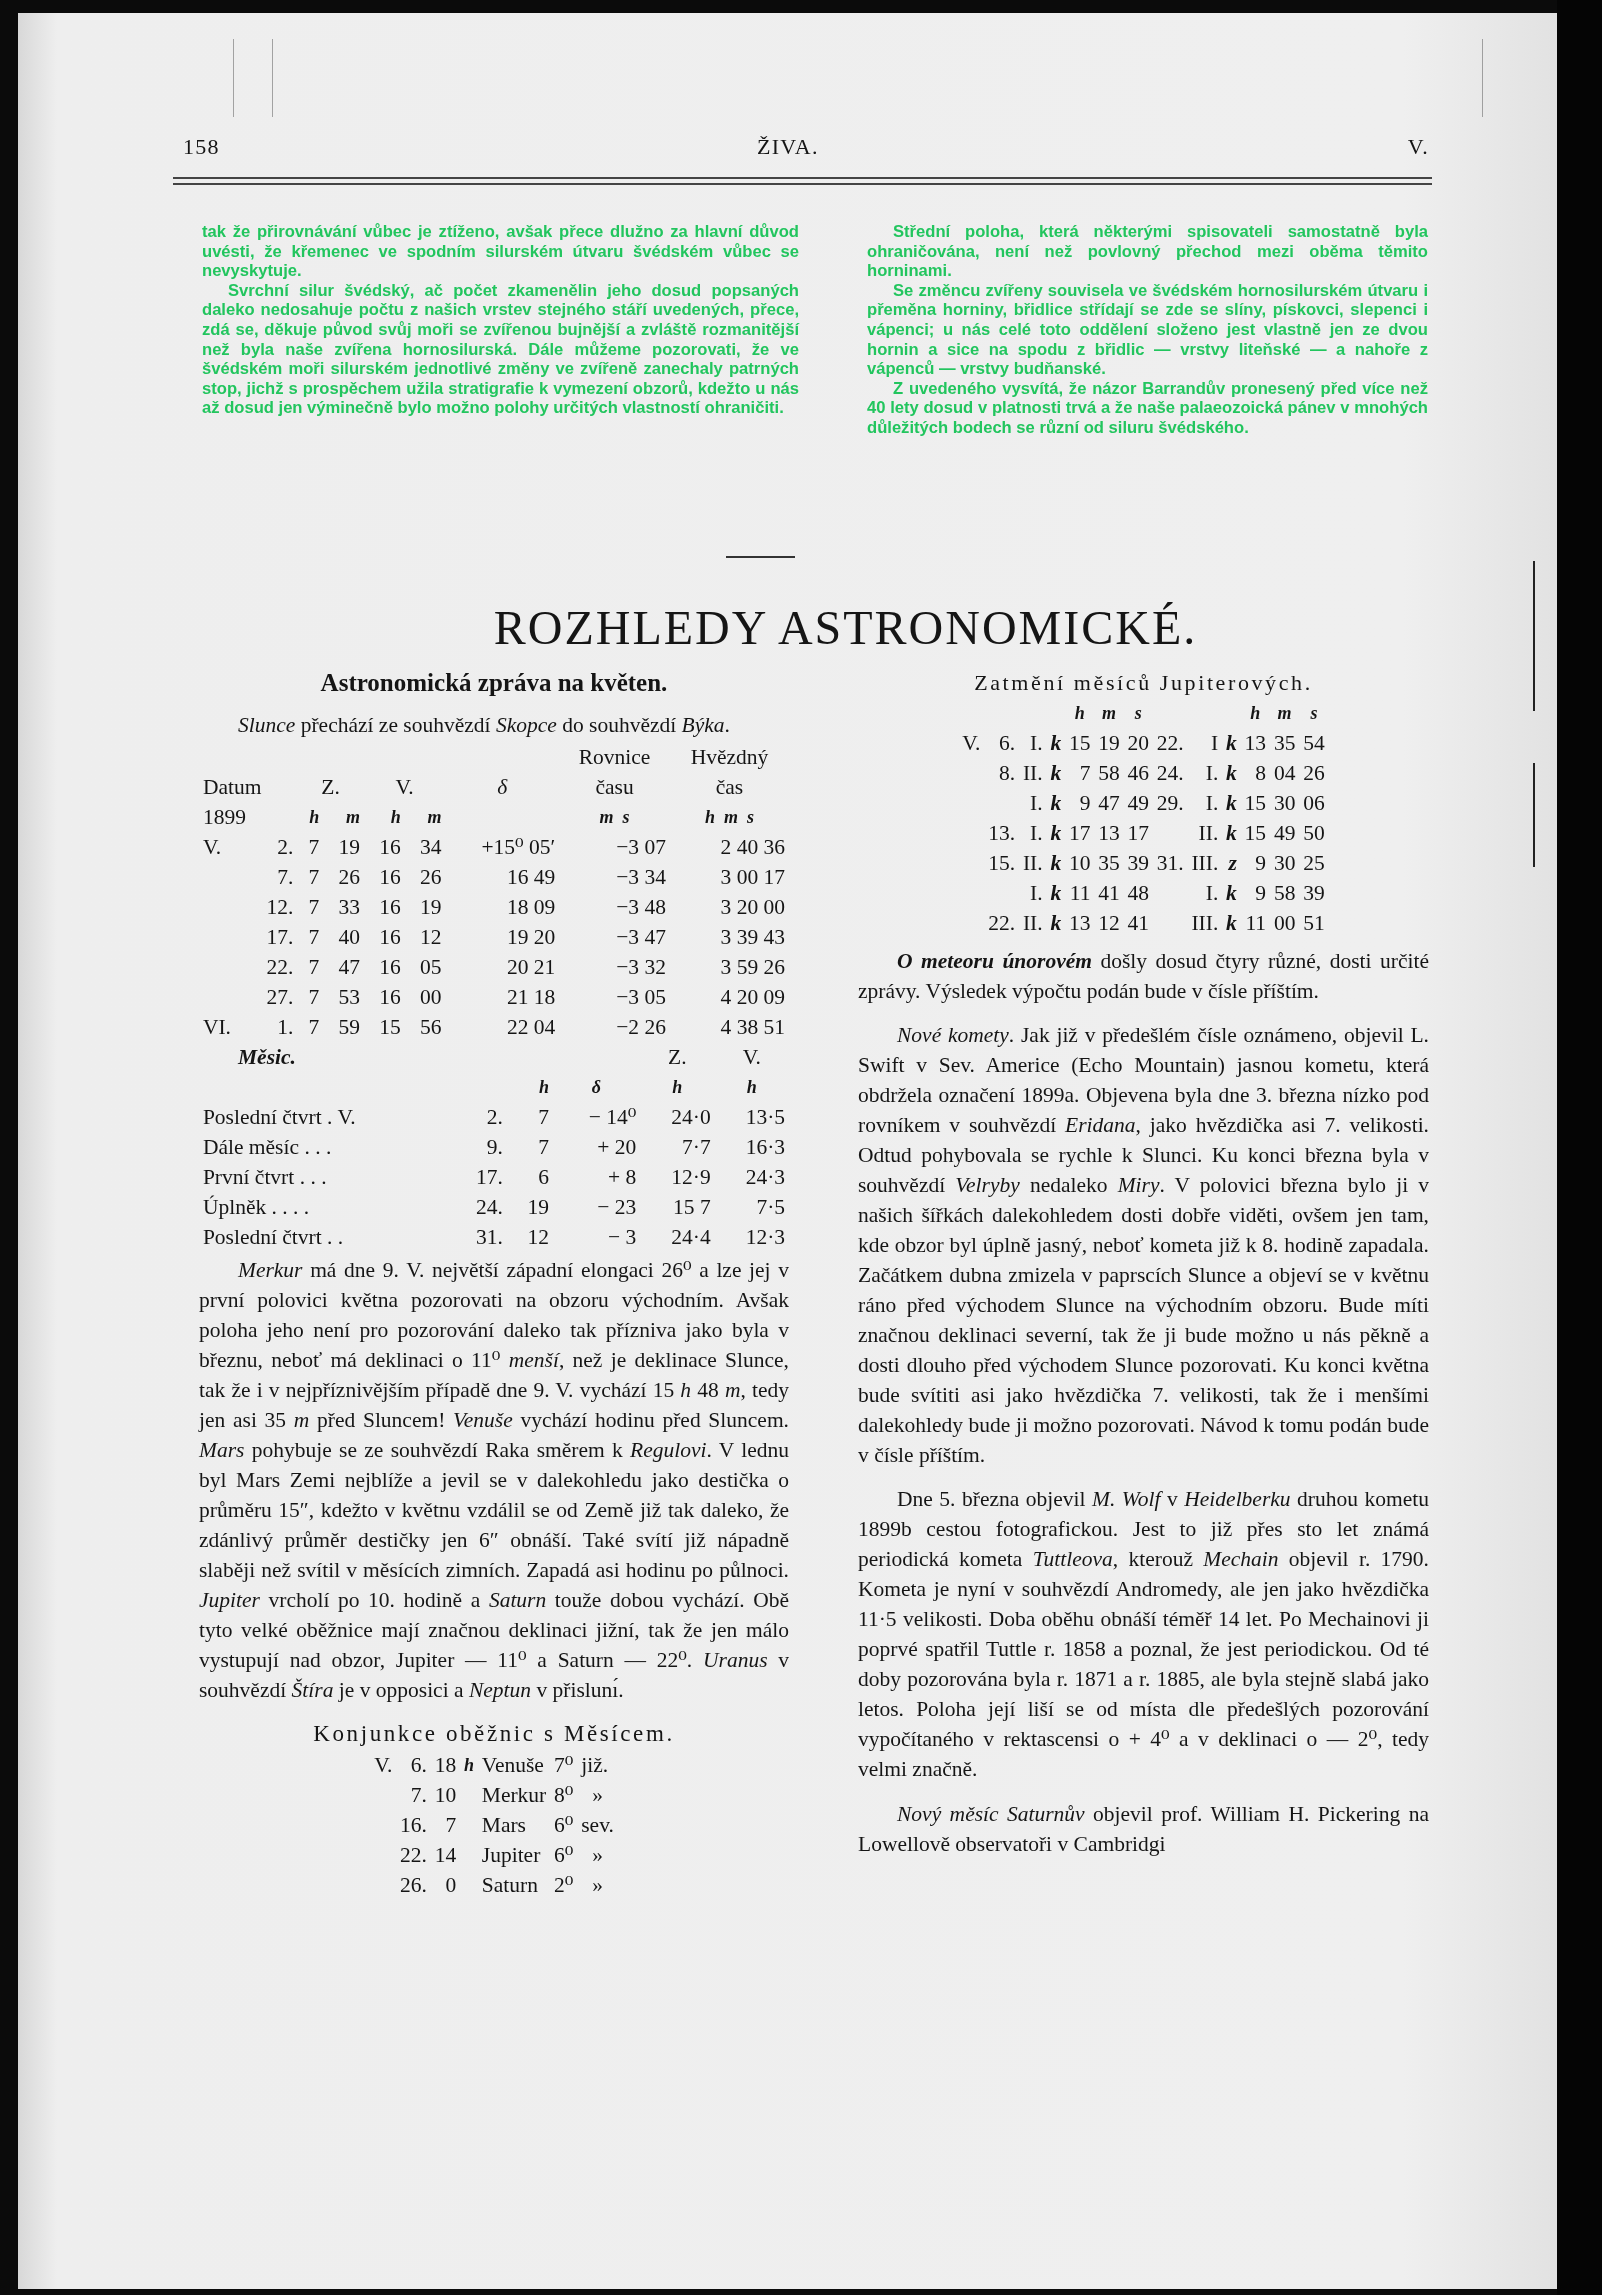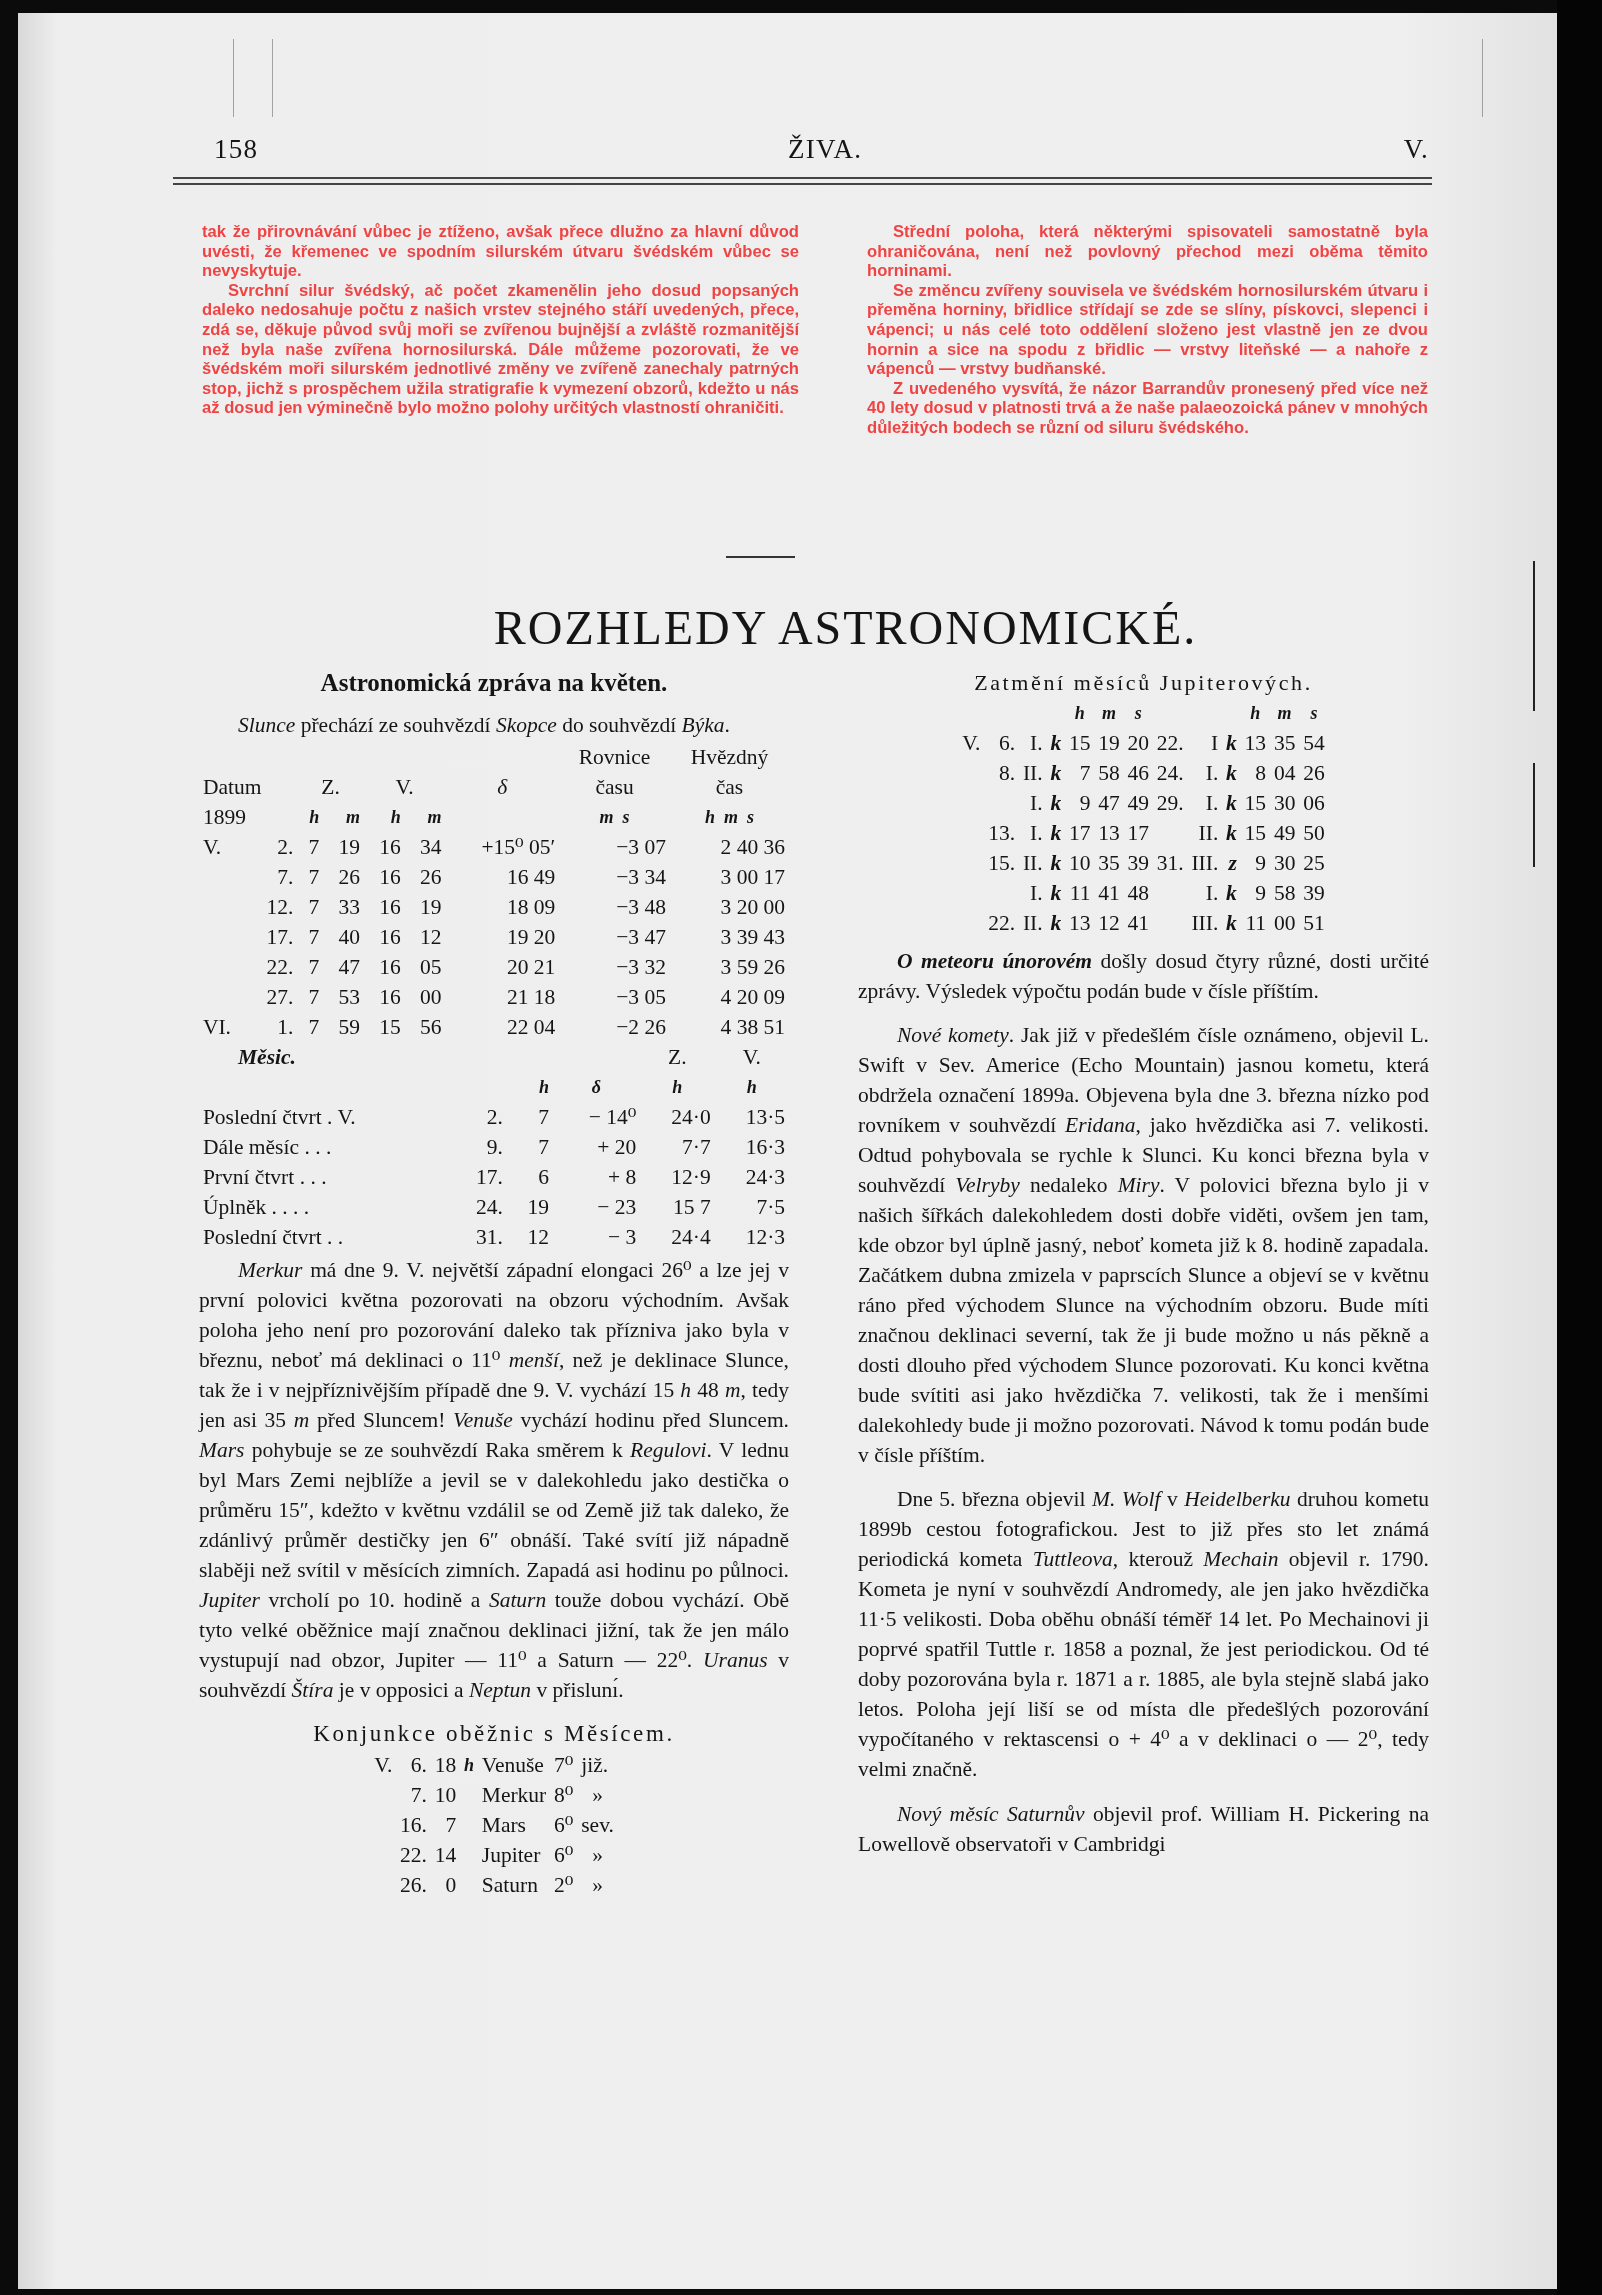--- a/index.html
+++ b/index.html
@@ -11,28 +11,28 @@
   }
   .page {
     position:absolute; left:18px; top:13px; width:1539px; height:2276px;
     background:#ececec;
     background-image:linear-gradient(90deg,#d8d8d8 0,#eeeeee 39px,#efefef 90%,#e2e2e2 100%);
   }
   .right-edge { position:absolute; left:1557px; top:0; width:46px; height:2295px; background:#050505; }
   .fold { position:absolute; top:26px; width:1.3px; height:78px; background:#555; opacity:.5; }
 
   .running-head { position:absolute; left:183px; top:134px; width:1246px; height:46px; }
-  .running-head span { position:absolute; top:0; font-size:27px; font-family:"Liberation Serif",serif; letter-spacing:1.3px;margin-left:31px; }
+  .running-head span { position:absolute; top:0; font-size:22px; font-family:"Liberation Serif",serif; letter-spacing:1.3px; }
   .rh-page { left:0; }
   .rh-title { left:574px; letter-spacing:6.5px; }
   .rh-vol { right:0; }
   .head-rule { position:absolute; left:173px; top:177px; width:1259px; height:7.8px;
     border-top:2.6px solid #444; border-bottom:2.6px solid #444; box-sizing:border-box; }
 
-  .small { font-family:"Liberation Sans","DejaVu Sans",sans-serif; font-size:16.6px; line-height:19.6px; font-weight:bold; color:#ef4444; text-align:justify; }
+  .small { font-family:"Liberation Sans","DejaVu Sans",sans-serif; font-size:16.6px; line-height:19.6px; font-weight:bold; color:#22c55e; text-align:justify; }
   .small p { margin:0; text-indent:0; }
   .small p.ind { text-indent:26px; }
   .col-top-left { position:absolute; left:202px; top:222px; width:597px; }
   .col-top-right { position:absolute; left:867px; top:222px; width:561px; }
 
   .sep-short { position:absolute; left:726px; top:556px; width:69px; height:2px; background:#333; }
 
   .main-title { position:absolute; left:0; width:1603px; top:600px; text-align:center;
     font-family:"Liberation Serif",serif; font-size:48px; letter-spacing:2px; font-weight:normal;padding-left:44px; }
 

